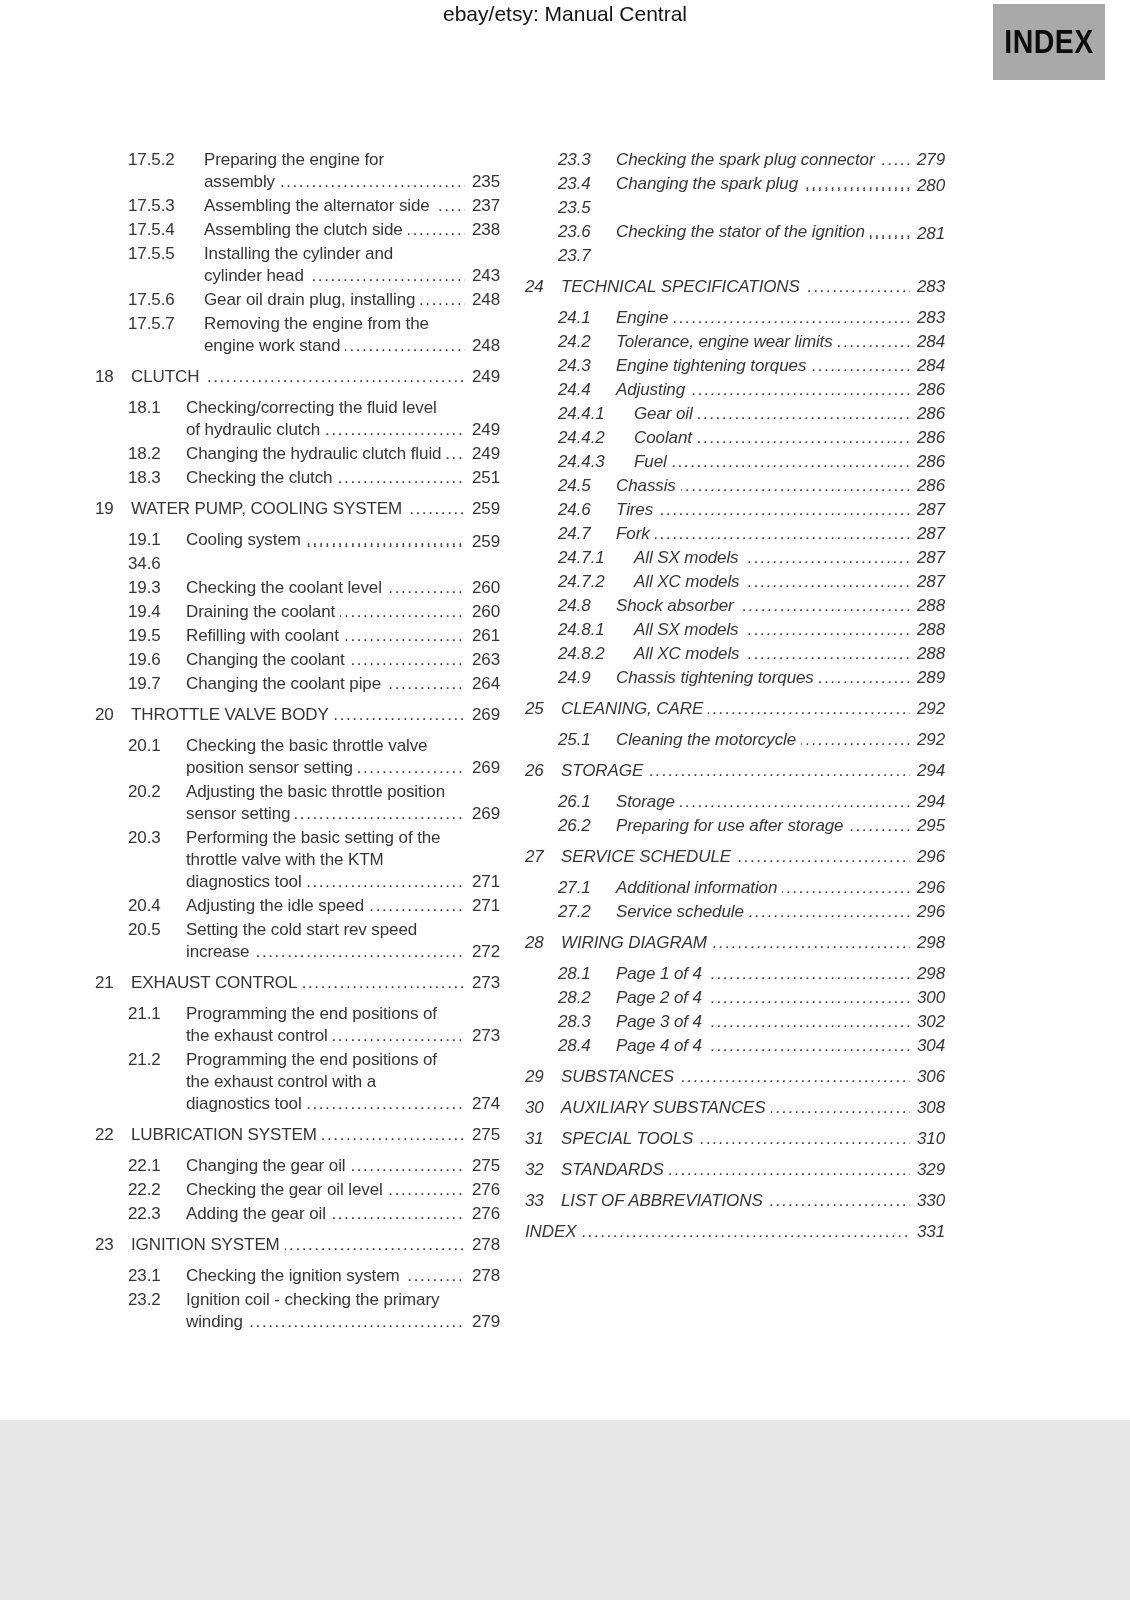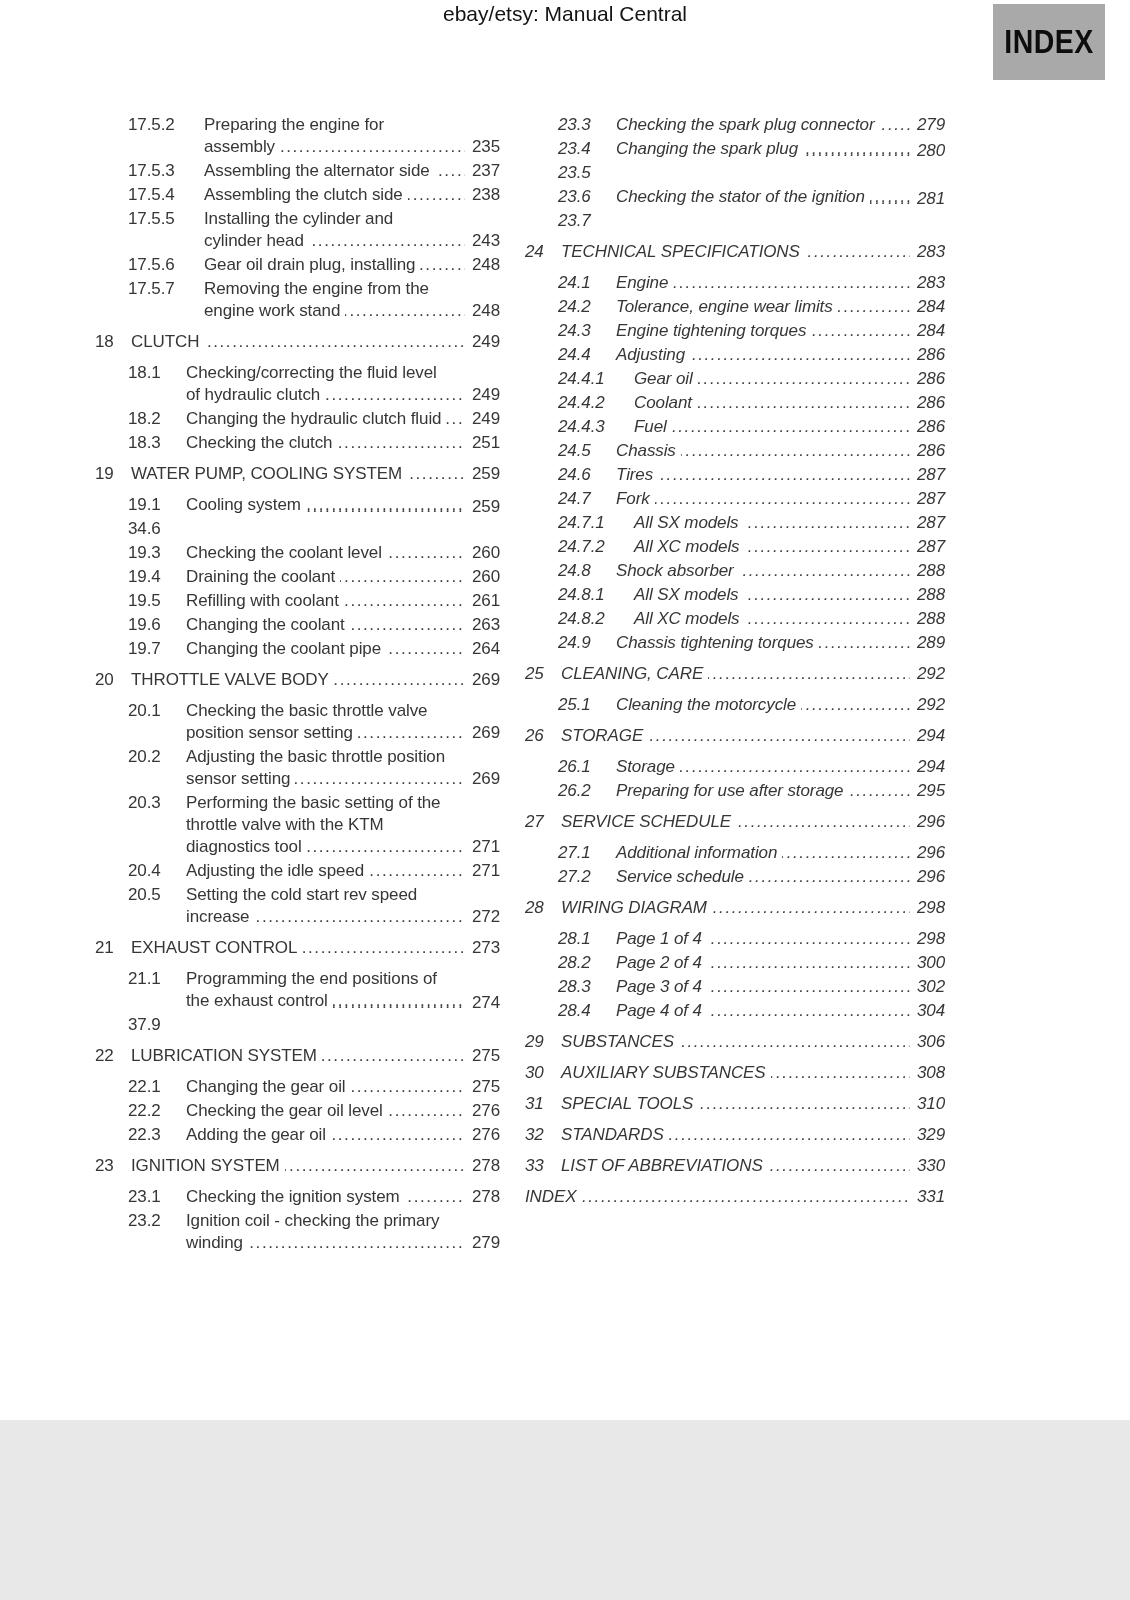--- a/index.html
+++ b/index.html
@@ -13,21 +13,21 @@
     text-align:center; font-size:21px; color:#141414;
   }
   .index-tab {
     position:absolute; left:993px; top:4px; width:112px; height:76px;
     display:flex; align-items:center; justify-content:center;
   }
   .index-tab .tab-label {
     font-weight:bold; font-size:30px; color:#0d0d0d;
     letter-spacing:0.5px; transform:scale(0.95,1.08);
   }
-  .toc { position:absolute; left:95px; top:114px; display:flex; }
+  .toc { position:absolute; left:95px; top:149px; display:flex; }
   .col { font-size:17px; line-height:22px; letter-spacing:-0.1px; }
   .col-left  { width:405px; margin-right:25px; }
   .col-right { width:420px;font-style:italic; }
 
   .entry { display:flex; align-items:flex-start; margin:0 0 2px 0; }
   .entry.l1 { margin-top:9px; margin-bottom:9px; }
   .num { flex:0 0 36px; }
   .l2 .num, .l3 .num { margin-left:33px; }
   .l2 .num { flex-basis:58px; }
   .l3 .num { flex-basis:76px; }
@@ -165,22 +165,22 @@
         </div>
         <div class="entry l1">
           <span class="num">21</span>
           <span class="body"><span class="t">EXHAUST CONTROL</span><span class="dots">....................................................................................................................................................................................</span><span class="pg">273</span></span>
         </div>
         <div class="entry l2">
           <span class="num">21.1</span>
           <span class="body"><span class="t">Programming the end positions of the exhaust control</span><span class="dots">....................................................................................................................................................................................</span><span class="pg">273</span></span>
         </div>
         <div class="entry l2">
-          <span class="num">37.9</span>
-          <span class="body"><span class="dots">....................................................................................................................................................................................</span><span class="pg">274</span></span>
+          <span class="num">21.2</span>
+          <span class="body"><span class="t">Programming the end positions of the exhaust control with a diagnostics tool</span><span class="dots">....................................................................................................................................................................................</span><span class="pg">274</span></span>
         </div>
         <div class="entry l1">
           <span class="num">22</span>
           <span class="body"><span class="t">LUBRICATION SYSTEM</span><span class="dots">....................................................................................................................................................................................</span><span class="pg">275</span></span>
         </div>
         <div class="entry l2">
           <span class="num">22.1</span>
           <span class="body"><span class="t">Changing the gear oil</span><span class="dots">....................................................................................................................................................................................</span><span class="pg">275</span></span>
         </div>
         <div class="entry l2">

